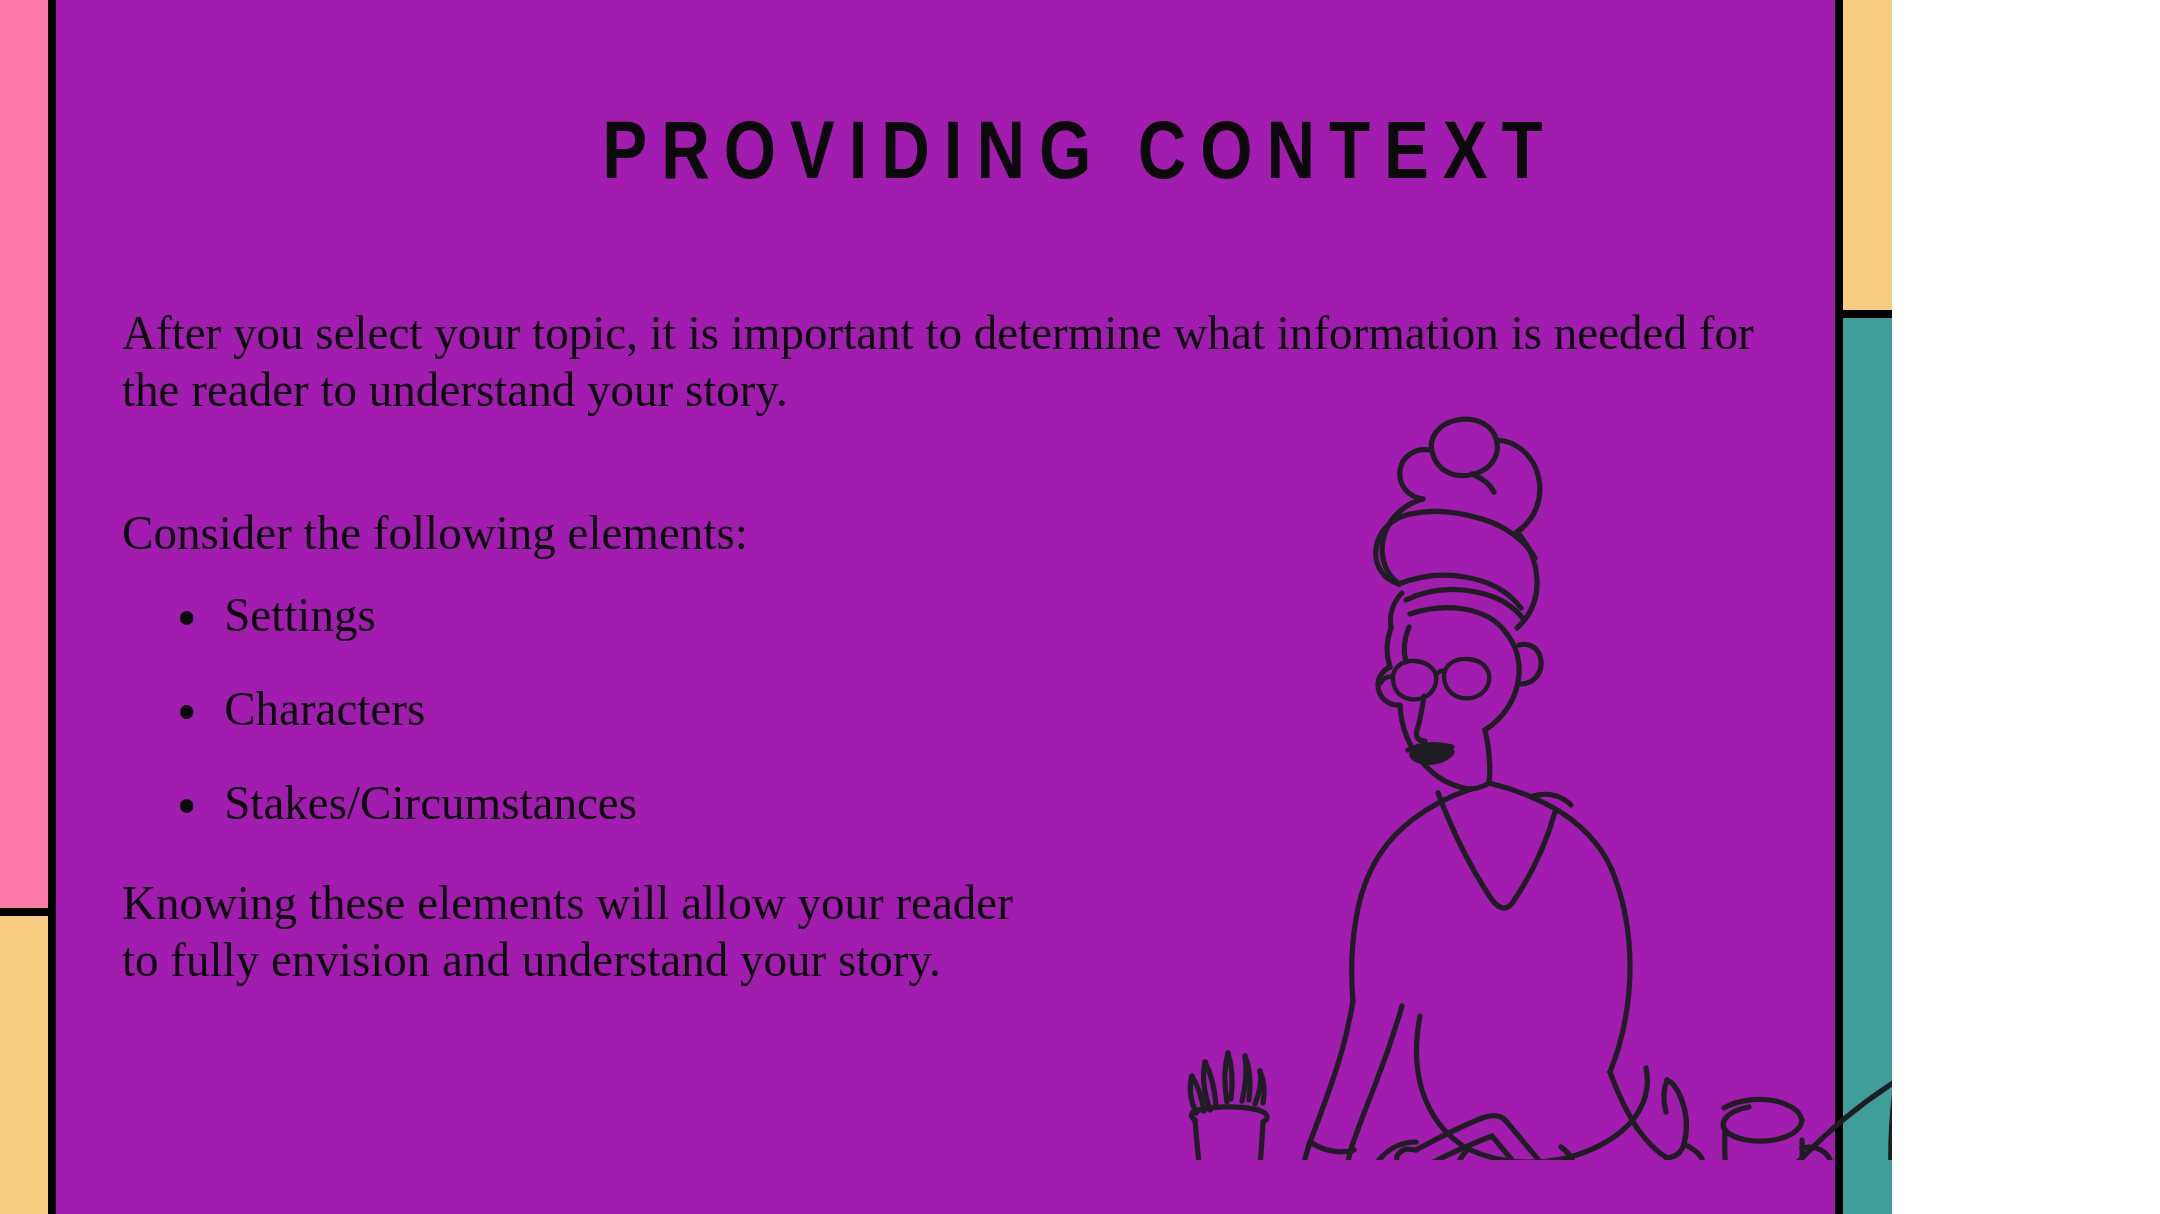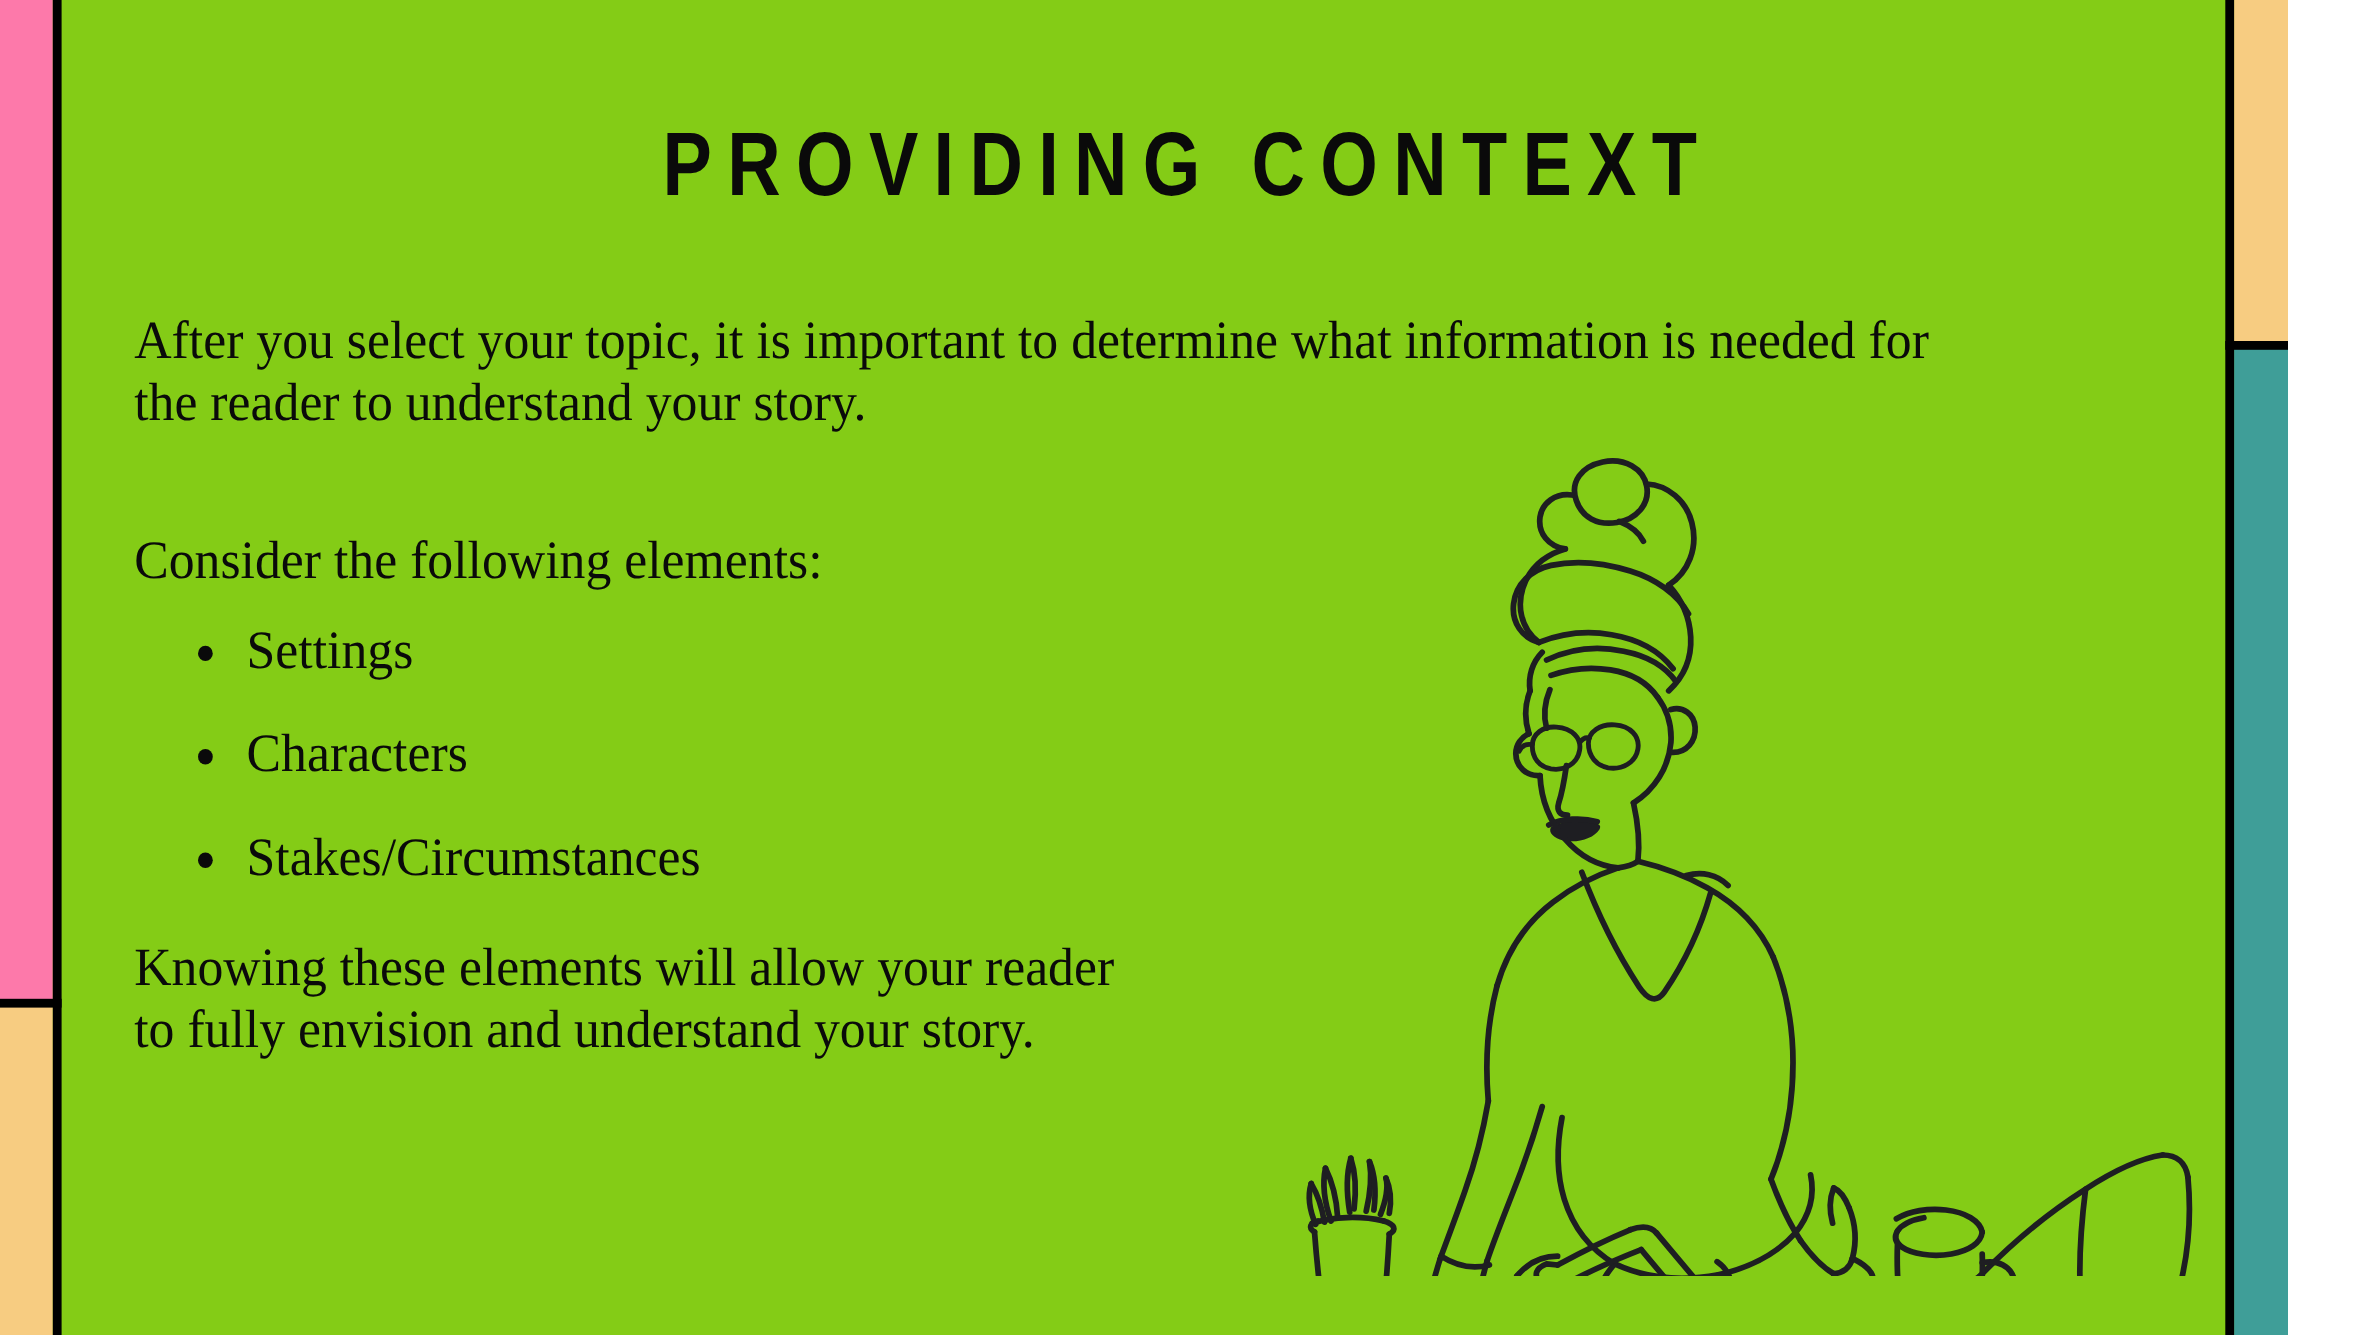--- a/index.html
+++ b/index.html
@@ -7,23 +7,23 @@
     padding: 0;
   }
   body {
     width: 2160px;
     height: 1214px;
     overflow: hidden;
     font-family: "Liberation Serif", serif;
   }
   #slide {
     position: relative;
-    width: 2080px;
-    height: 1214px;
-    background: #84cc16;
+    width: 1892px;
+    height: 1214px;
+    background: #a21caf;
     overflow: hidden;
   }
   #left-bar-group {
     position: absolute;
     left: 0;
     top: 0;
     width: 56px;
     height: 1214px;
   }
   #left-bar-pink {
@@ -107,21 +107,21 @@
     color: #0A0A0A;
     transform: scaleX(0.82);
     transform-origin: center center;
     white-space: nowrap;
   }
 
   
   #body-column {
     position: absolute;
     left: 122px;
-    top: 280px;
+    top: 304px;
     width: 1740px;
     color: #0A0A0A;
   }
   .para {
     font-family: "Liberation Serif", serif;
     font-size: 49px;
     line-height: 57px;
     letter-spacing: 0px;
     transform: scaleX(0.96);
     transform-origin: left center;

